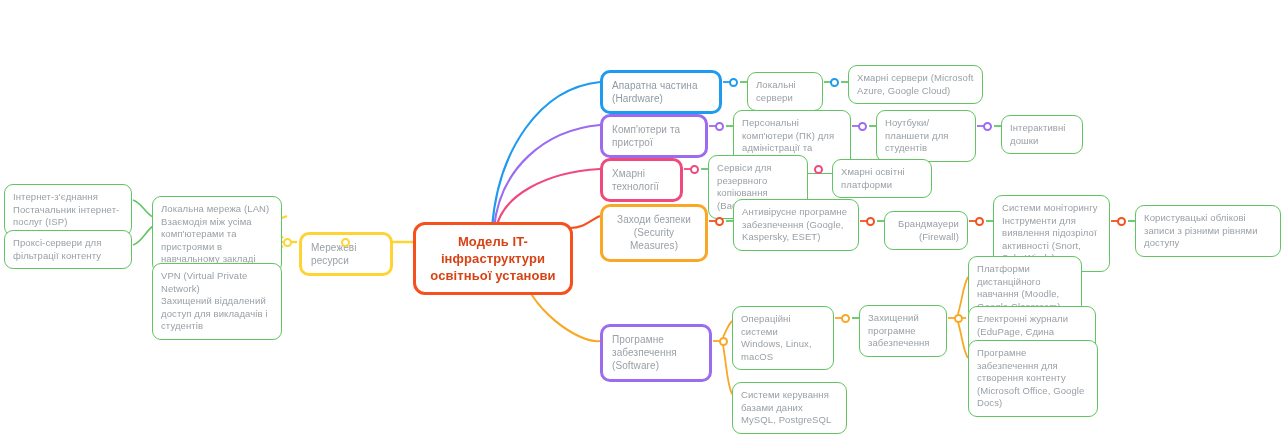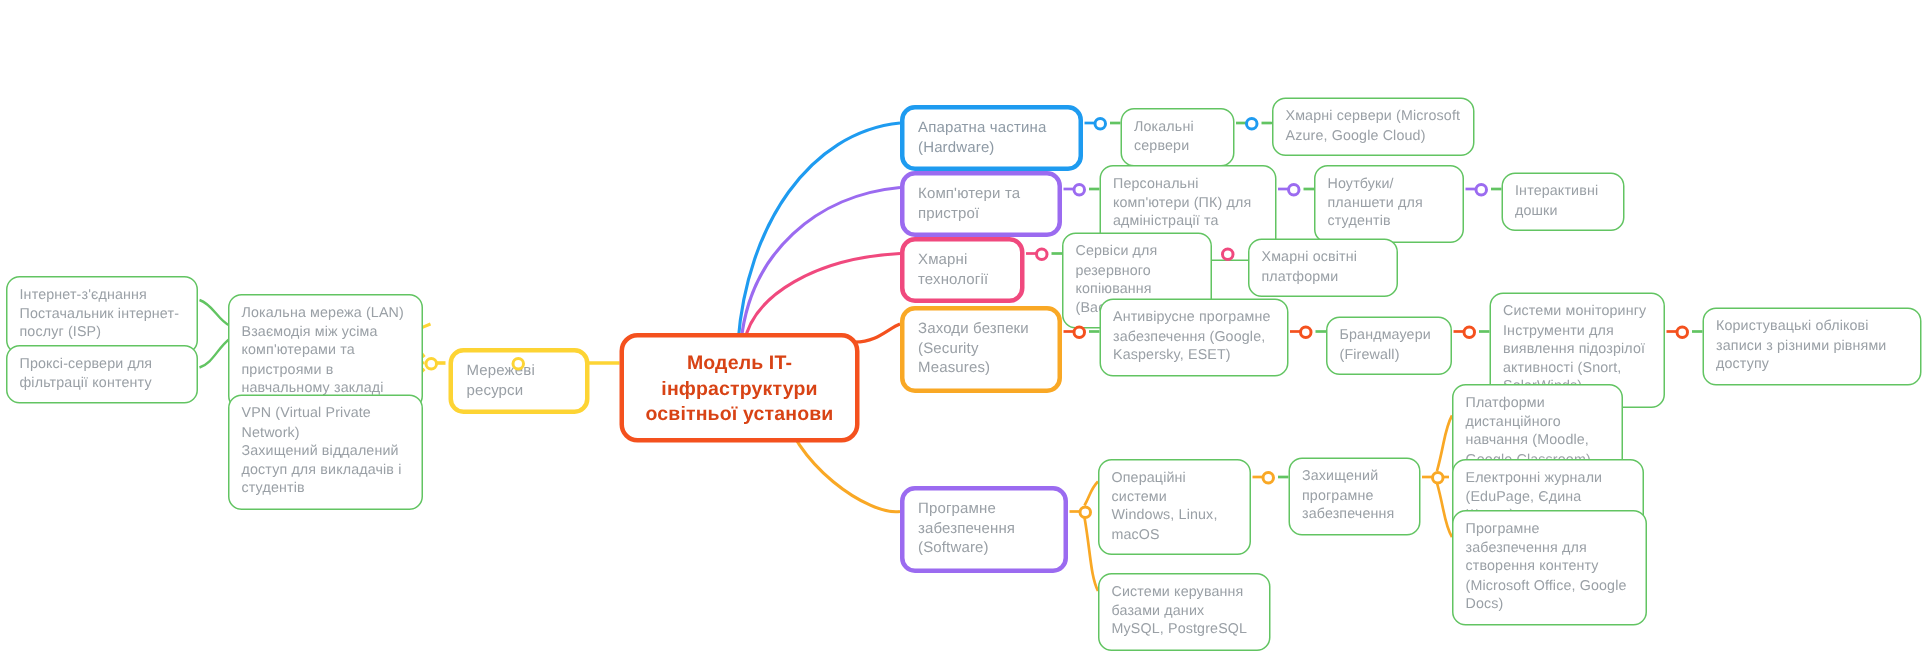--- a/index.html
+++ b/index.html
@@ -67,21 +67,21 @@
   .branch {
     border-width: 3px;
     border-style: solid;
     border-radius: 10px;
     font-size: 10px;
     padding: 6px 9px;
   }
   .b-blue   { border-color: #1e9bf0; color: #8e9aa5; }
   .b-purple { border-color: #9b6bf0; color: #9aa0a6; }
   .b-pink   { border-color: #f0497e; color: #9aa0a6; }
-  .b-orange { border-color: #f9a825; color: #9aa0a6; }
+  .b-orange { border-color: #f9a825; color: #9aa0a6; text-align: center; }
   .b-violet { border-color: #9b6bf0; color: #9aa0a6; }
   .b-amber  { border-color: #fdd434; color: #9aa0a6; border-width: 3px; }
   
   .dot {
     position: absolute;
     width: 9px;
     height: 9px;
     border-radius: 50%;
     background: #ffffff;
     box-sizing: border-box;
@@ -221,21 +221,21 @@
   <div class="node leaf" style="left:832px; top:159px; width:100px; min-height:20px;">
     <span class="txt">Хмарні освітні платформи</span>
   </div>
 
   <div class="node branch b-orange" style="left:600px; top:204px; width:108px; min-height:34px;">
     <span class="txt">Заходи безпеки (Security Measures)</span>
   </div>
   <div class="node leaf" style="left:733px; top:199px; width:126px; min-height:44px;">
     <span class="txt">Антивірусне програмне забезпечення (Google, Kaspersky, ESET)</span>
   </div>
-  <div class="node leaf" style="left:884px; top:211px; width:84px; min-height:20px;">
+  <div class="node leaf" style="left:884px; top:211px; width:84px; min-height:20px;text-align:right;">
     <span class="txt">Брандмауери (Firewall)</span>
   </div>
   <div class="node leaf" style="left:993px; top:195px; width:117px; min-height:52px;">
     <span class="txt">Системи моніторингу
 Інструменти для виявлення підозрілої активності (Snort, SolarWinds)</span>
   </div>
   <div class="node leaf" style="left:1135px; top:205px; width:146px; min-height:32px;">
     <span class="txt">Користувацькі облікові записи з різними рівнями доступу</span>
   </div>
 

